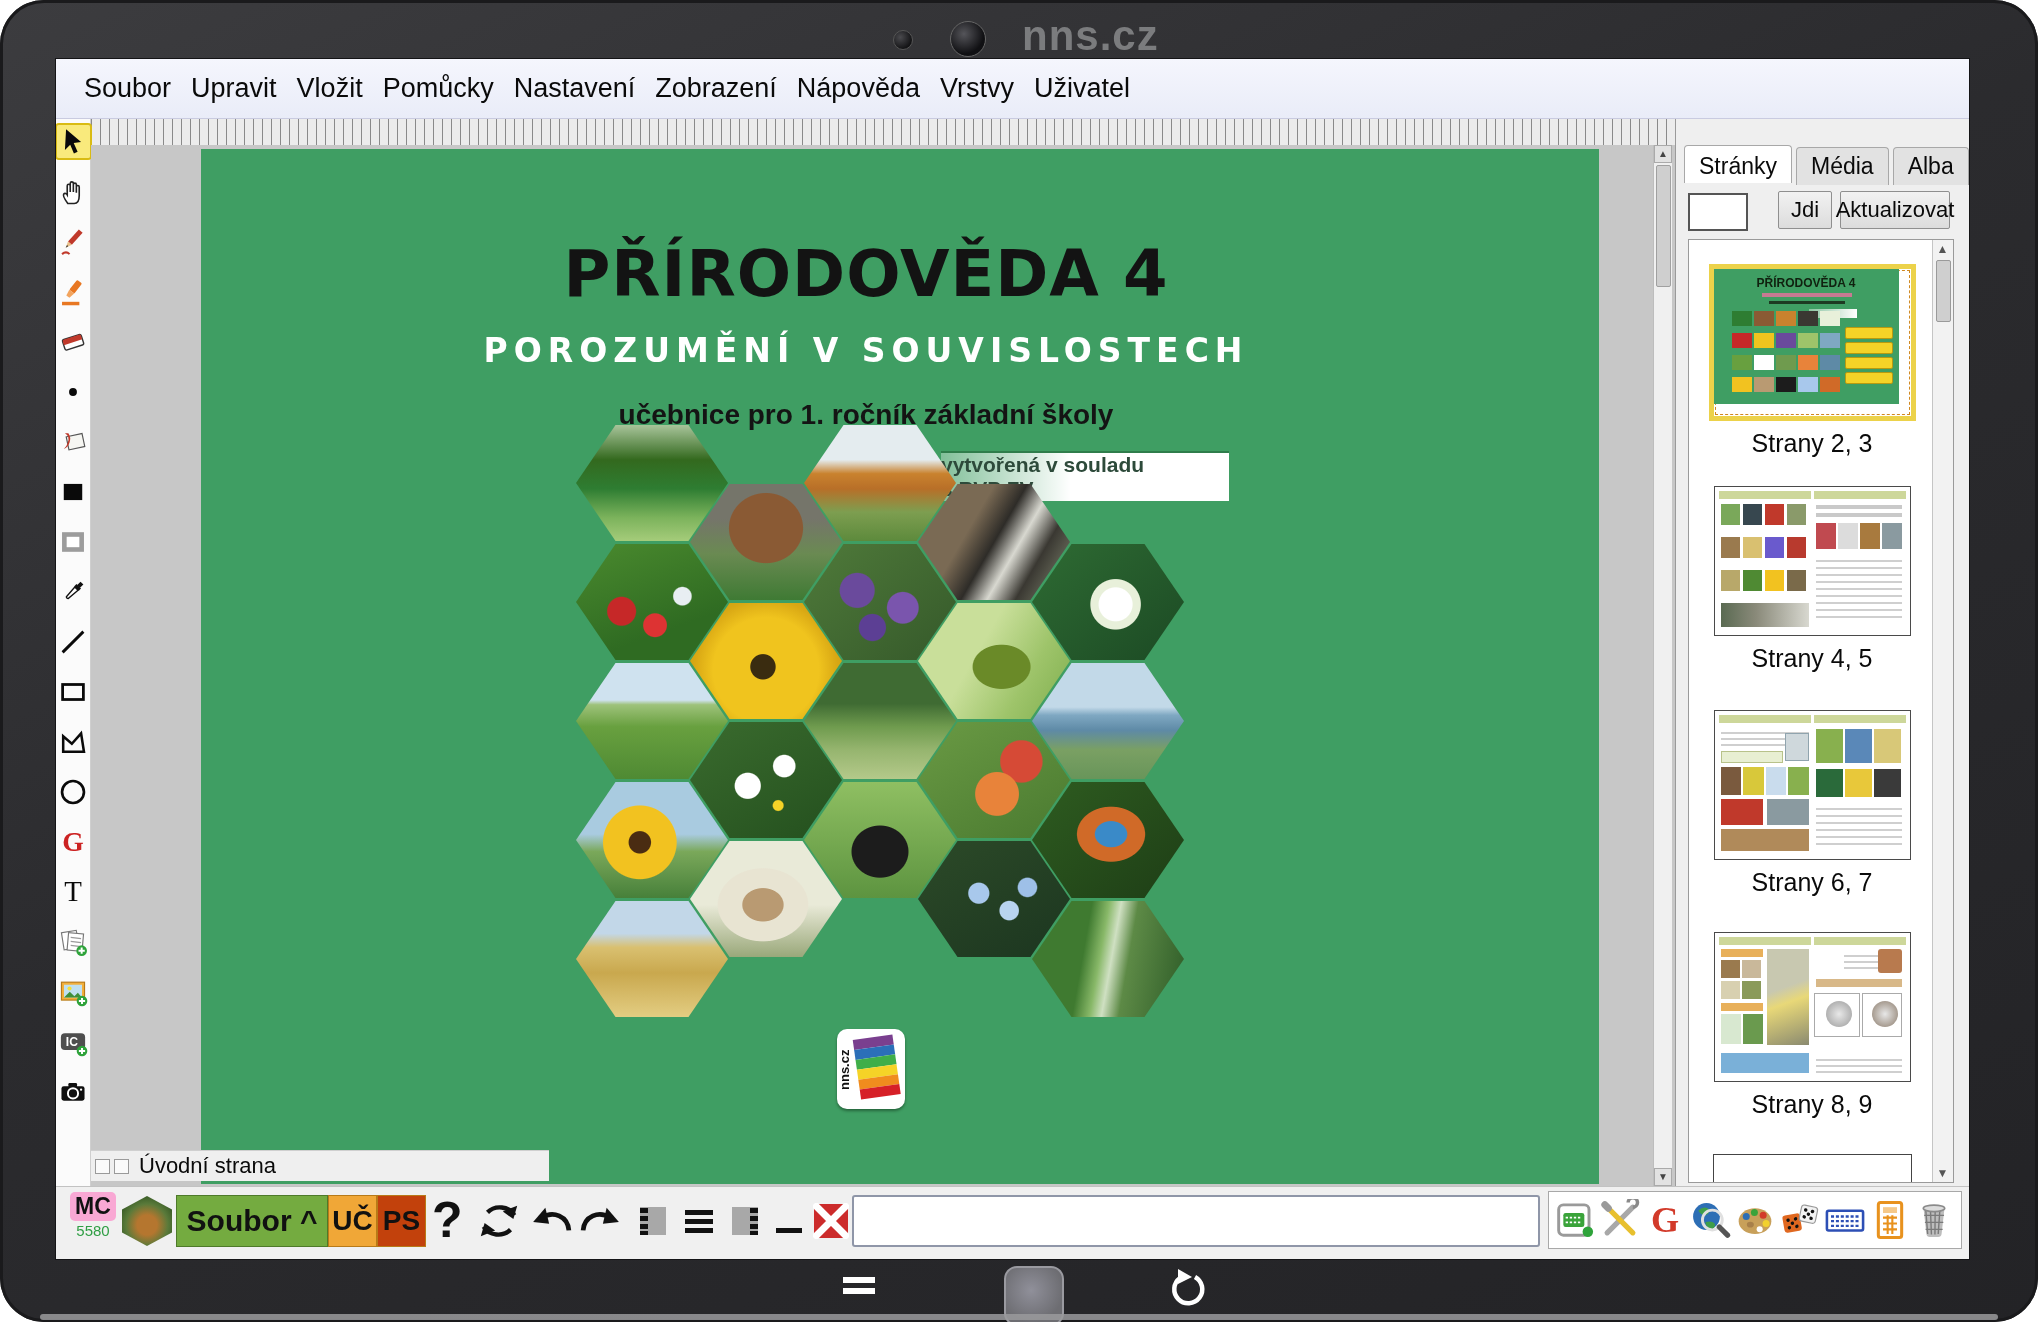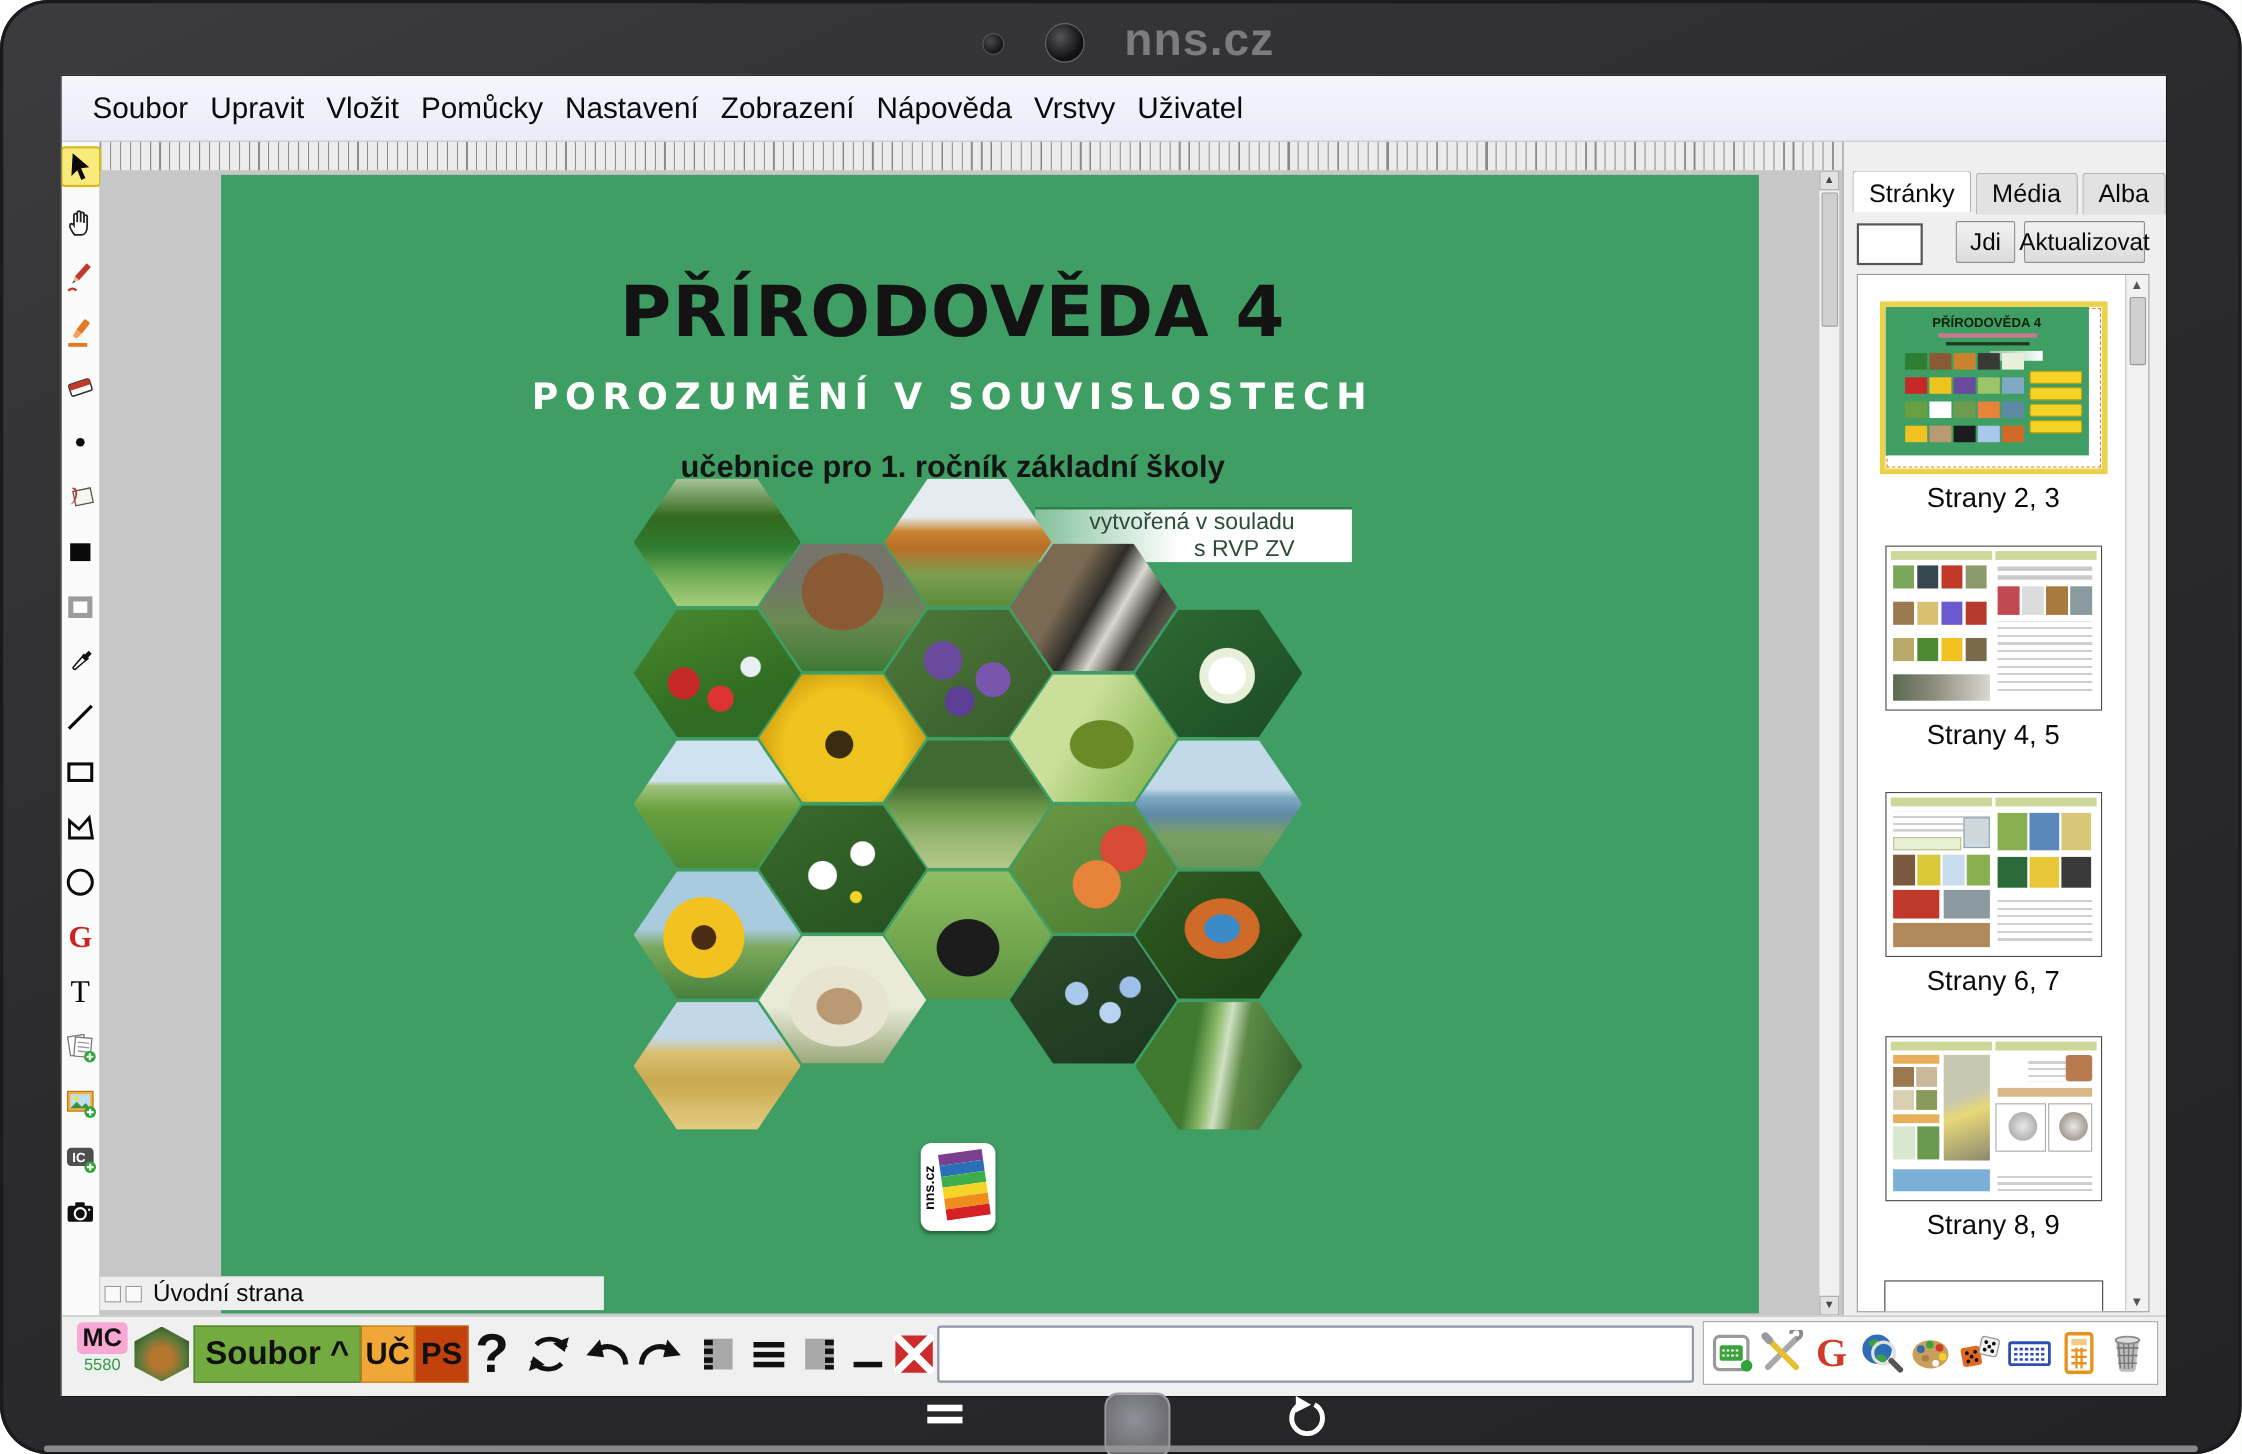--- a/index.html
+++ b/index.html
@@ -18,21 +18,21 @@
   .cam-dot-large{left:950px;top:21px;width:34px;height:34px;border-radius:50%;
     background:radial-gradient(circle at 38% 35%,#55555a,#101013 65%);border:1px solid #666;}
   .brand{left:1022px;top:12px;font-size:42px;font-weight:bold;color:#7b7c7e;letter-spacing:1px;}
   .nav-menu{left:843px;top:1277px;width:32px;height:22px;}
   .nav-menu i{display:block;height:6px;background:#fff;margin-bottom:5px;}
   .nav-home{left:1004px;top:1266px;width:56px;height:56px;border-radius:13px;
     background:radial-gradient(circle at 45% 40%,#90909a,#6d6d72 70%);border:2px solid #9a9aa0;}
   .nav-back{left:1166px;top:1269px;width:44px;height:44px;}
 
   
-  .screen{left:55px;top:68px;width:1913px;height:1200px;background:#c7c7c7;
+  .screen{left:55px;top:58px;width:1913px;height:1200px;background:#c7c7c7;
     border-radius:0;overflow:hidden;border:1px solid #141416;}
 
   
   .menubar{left:0;top:0;width:1913px;height:60px;
     background:linear-gradient(#f5f6fd,#e9ecf8);border-bottom:1px solid #c9cbe0;
     display:flex;align-items:center;padding-left:18px;box-sizing:border-box;}
   .menubar span{font-size:27px;color:#0a0a0a;padding:0 10px;cursor:default;}
 
   
   .ruler{left:35px;top:60px;width:1584px;height:26px;background:#ececec;border-bottom:1px solid #bdbdbd;
@@ -52,21 +52,21 @@
   .page{left:110px;top:4px;width:1398px;height:1035px;background:#3f9e63;}
   .cover-title{left:0;top:88px;width:1330px;text-align:center;font-family:"DejaVu Sans",sans-serif;
     font-size:64px;font-weight:800;color:#131313;letter-spacing:1px;}
   .cover-sub{left:0;top:182px;width:1330px;text-align:center;font-size:33px;font-weight:600;
     color:#ffffff;letter-spacing:6px;font-family:"DejaVu Sans",sans-serif;}
   .cover-ed{left:0;top:250px;width:1330px;text-align:center;font-size:28px;font-weight:bold;color:#141414;}
   .ribbon{left:740px;top:302px;width:288px;height:50px;
     background:linear-gradient(90deg,rgba(255,255,255,.35),#ffffff 45%);
     border-top:2px solid #2f7d4b;display:flex;flex-direction:column;justify-content:center;
     padding-right:52px;box-sizing:border-box;}
-  .ribbon div{text-align:right;font-size:21px;font-weight:normal;color:#2d4a3a;line-height:24px;}
+  .ribbon div{font-size:21px;font-weight:bold;color:#2d4a3a;line-height:24px;}
 
   
   .hexgrid{left:375px;top:276px;width:612px;height:594px;}
   .hex{position:absolute;width:152px;height:116px;
     clip-path:polygon(26% 0,74% 0,100% 50%,74% 100%,26% 100%,0 50%);
     filter:drop-shadow(0 2px 1px rgba(0,30,10,.35));}
   .h-forest{background:linear-gradient(180deg,#a8c49a 0%,#33691e 30%,#2e7d32 55%,#7cb35c 80%,#a5cc7a);}
   .h-raspberries{background:radial-gradient(circle at 30% 58%,#c62828 0 11%,rgba(0,0,0,0) 12%),radial-gradient(circle at 52% 70%,#d33 0 10%,rgba(0,0,0,0) 11%),radial-gradient(circle at 70% 45%,#e8eef2 0 7%,rgba(0,0,0,0) 8%),linear-gradient(160deg,#4a8a2e,#2f6b22 70%);}
   .h-meadow{background:linear-gradient(180deg,#cfe2ef 0 32%,#9ec27a 36%,#68a03f 55%,#4f8a33);}
   .h-sunflower{background:radial-gradient(circle at 42% 52%,#4a2c12 0 10%,#f2c220 11% 34%,rgba(0,0,0,0) 35%),linear-gradient(180deg,#a9cbe0 0 45%,#7aa85a 60%,#47803a);}

